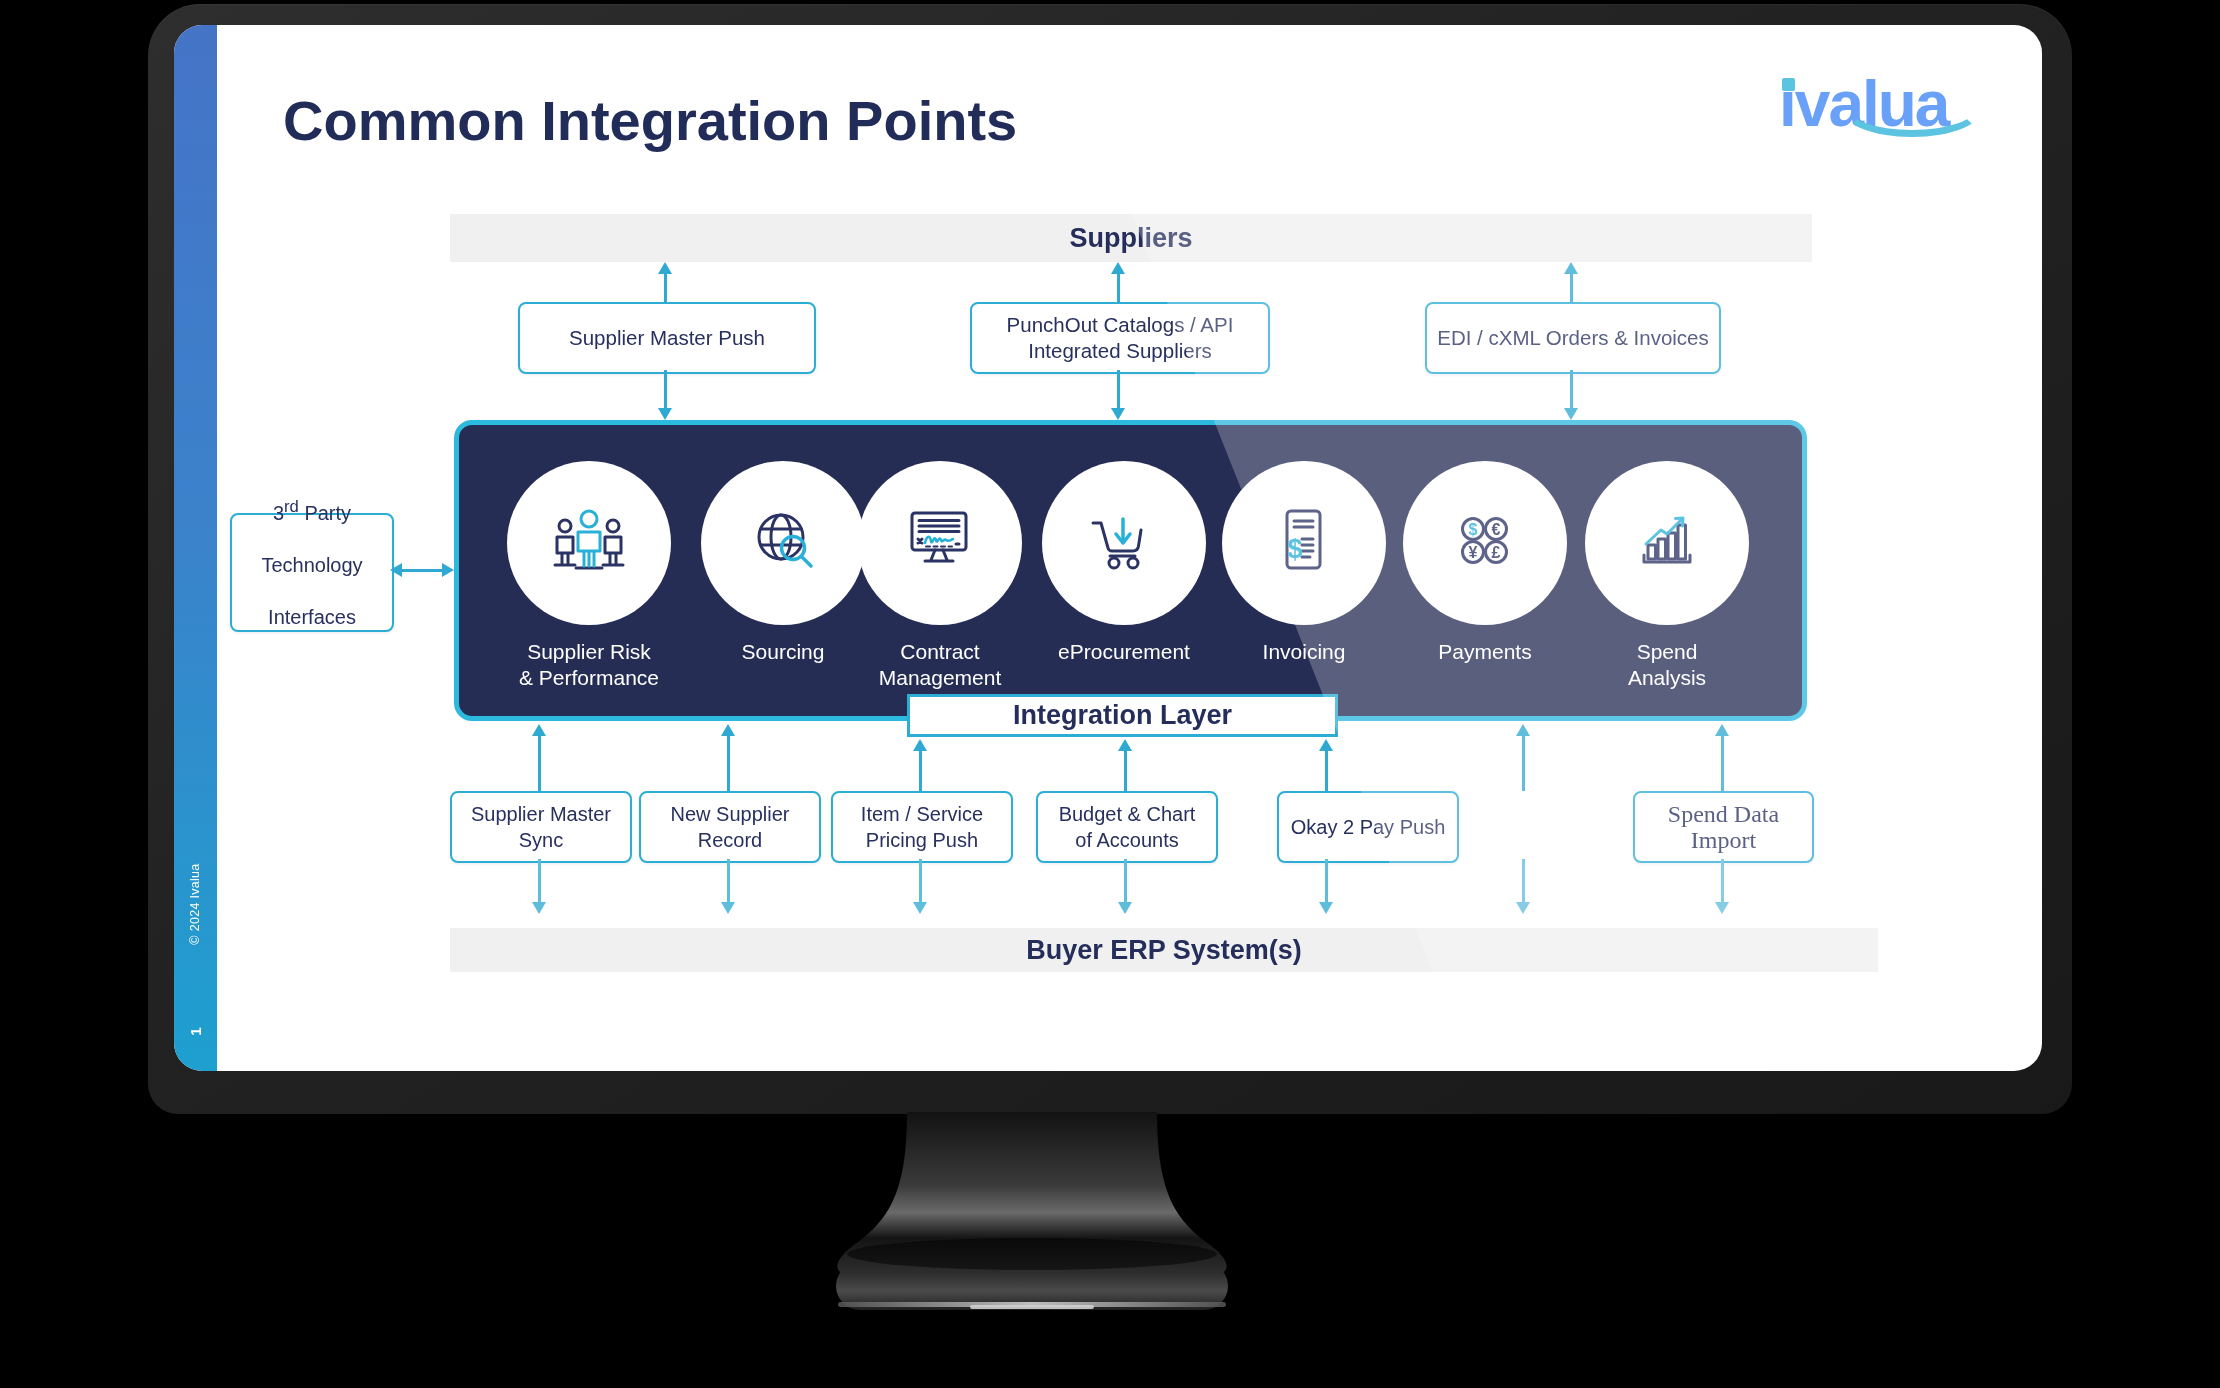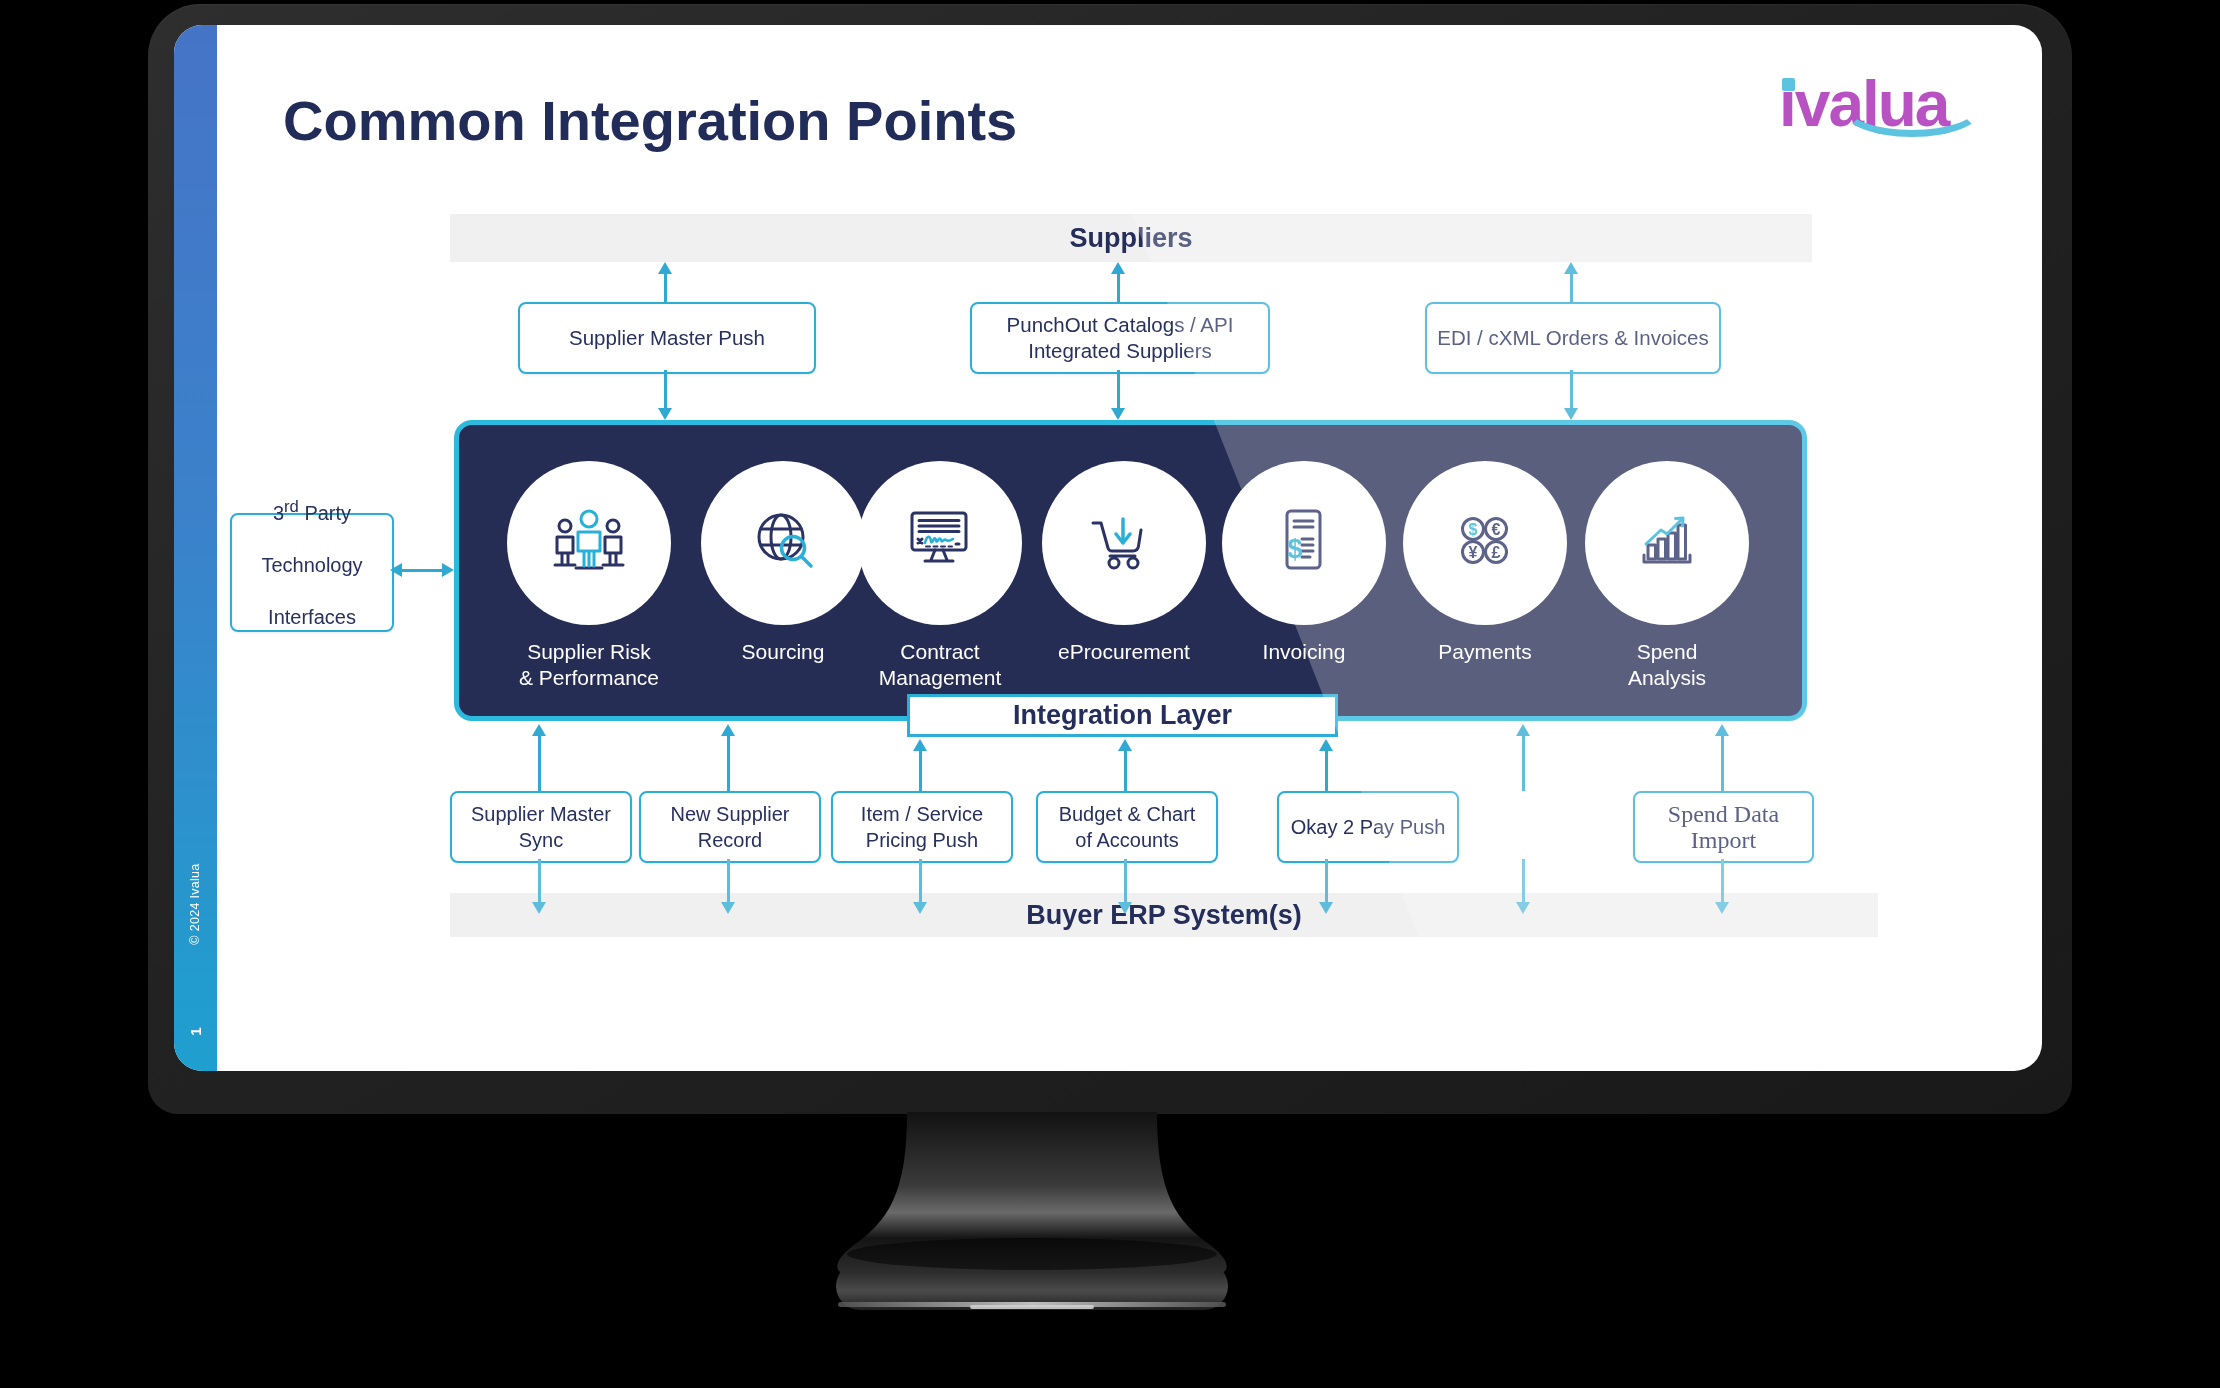--- a/index.html
+++ b/index.html
@@ -30,21 +30,21 @@
   }
   .page-num{
     position:absolute;left:-39px;top:998px;width:120px;text-align:center;
     transform:rotate(-90deg);color:#fff;font-size:15px;font-weight:bold;
   }
   .slide-title{
     position:absolute;left:109px;top:64px;font-size:56px;font-weight:600;
     color:#222c59;line-height:64px;
   }
   .logo{position:absolute;left:1605px;top:42px;width:230px;height:110px;}
-  .logo-text{font-size:64px;font-weight:bold;color:#a21caf;letter-spacing:-2px;position:relative;}
+  .logo-text{font-size:64px;font-weight:bold;color:#3b82f6;letter-spacing:-2px;position:relative;}
   .logo-idot{position:absolute;left:3px;top:11px;width:13px;height:13px;background:#29b0d8;border-radius:2px;}
   .logo-arc{position:absolute;left:60px;top:8px;width:132px;height:48px;
     border:7px solid transparent;border-bottom:7px solid #29b0d8;border-radius:50%;}
   
   .sysbar{
     position:absolute;background:#f0f0f1;display:flex;align-items:center;justify-content:center;
     color:#252e5a;font-weight:bold;font-size:27px;
   }
   
   .box{
@@ -336,16 +336,16 @@
   <div class="ah-down light" style="left:746px;top:877px;"></div>
   <div class="vline light" style="left:951px;top:834px;height:44px;"></div>
   <div class="ah-down light" style="left:951px;top:877px;"></div>
   <div class="vline light" style="left:1152px;top:834px;height:44px;"></div>
   <div class="ah-down light" style="left:1152px;top:877px;"></div>
   <div class="vline light" style="left:1349px;top:834px;height:44px;"></div>
   <div class="ah-down light" style="left:1349px;top:877px;"></div>
   <div class="vline light" style="left:1548px;top:834px;height:44px;"></div>
   <div class="ah-down light" style="left:1548px;top:877px;"></div>
 
-  <div class="sysbar" style="left:276px;top:868px;width:1428px;height:44px;">Buyer ERP System(s)</div>
+  <div class="sysbar" style="left:276px;top:903px;width:1428px;height:44px;">Buyer ERP System(s)</div>
 
   <div class="glare"></div>
 </div>
 
 </body></html>

